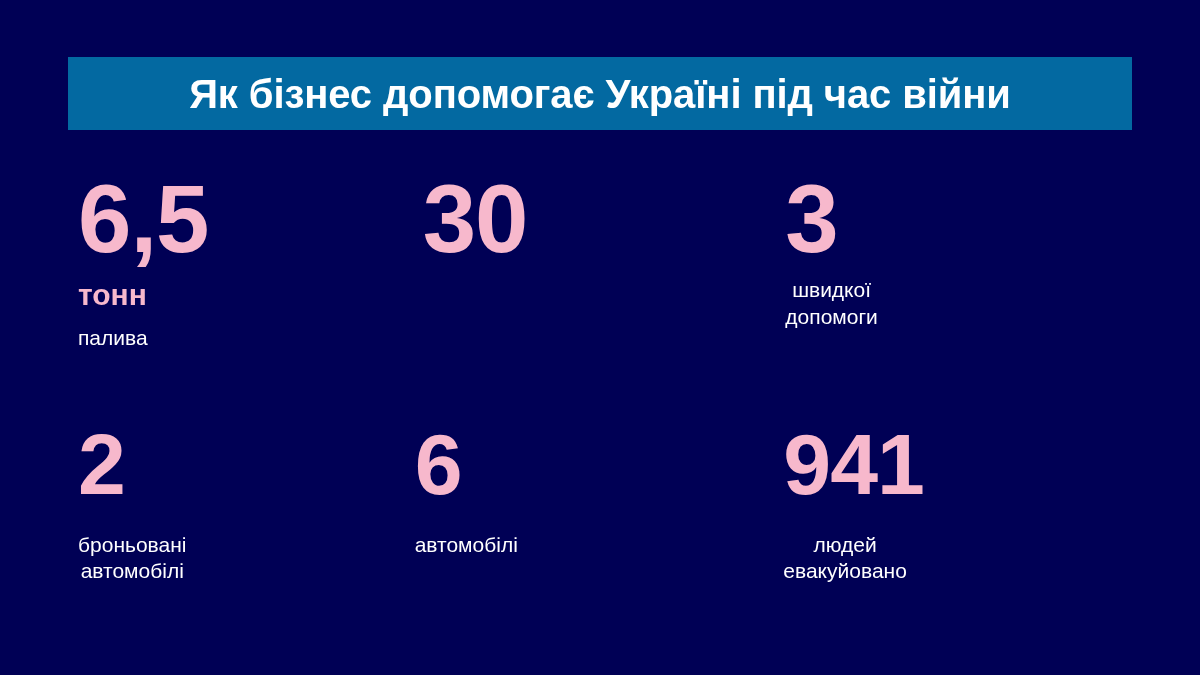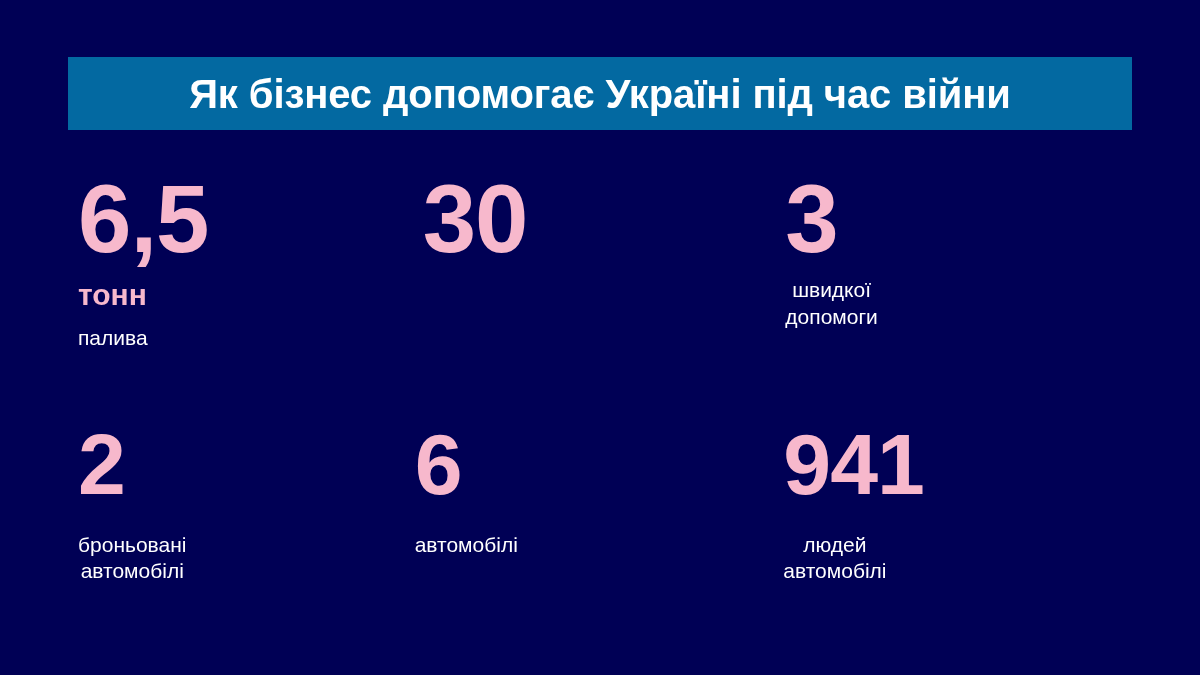--- a/index.html
+++ b/index.html
@@ -149,20 +149,20 @@
       <div class="stat-cell cell-5">
         <div class="stat-number">6</div>
 
         <div class="stat-caption">автомобілі</div>
       </div>
 
       <div class="stat-cell cell-6">
         <div class="stat-number">941</div>
 
         <div class="stat-caption">людей
-автомобілі</div>
+евакуйовано</div>
       </div>
 
     </div>
 
   </div>
 
 </div>
 
 </body></html>

